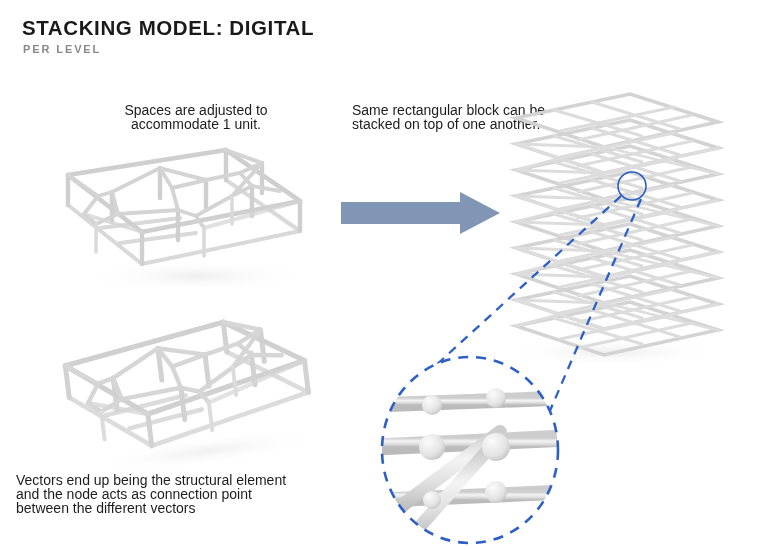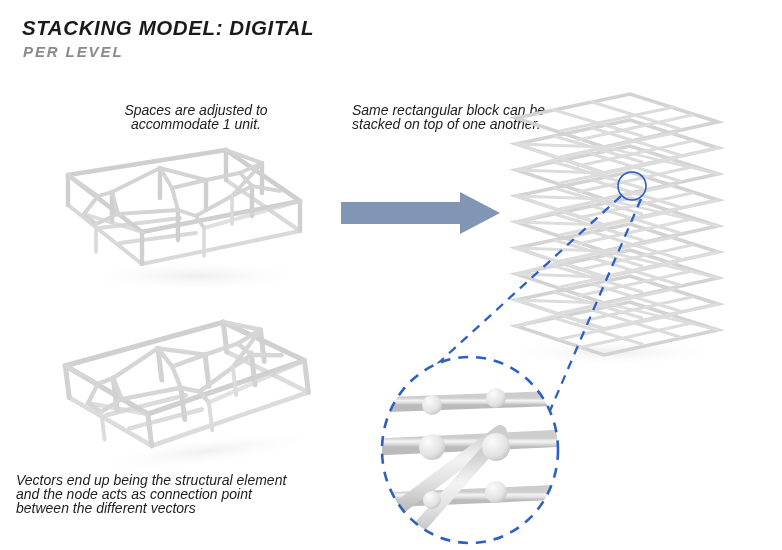--- a/index.html
+++ b/index.html
@@ -10,39 +10,38 @@
   body {
     font-family: "Liberation Sans", sans-serif;
     -webkit-font-smoothing: antialiased;
   }
   #slide {
     position: relative;
     width: 782px;
     height: 550px;
     background: #ffffff;
     overflow: hidden;
-    font-style: italic;
   }
 
   
   #title {
     position: absolute;
     left: 22px;
     top: 16px;
     font-size: 20.5px;
     font-weight: 700;
     letter-spacing: 0.6px;
     color: #1a1a1a;
     white-space: nowrap;
   }
   #subtitle {
     position: absolute;
     left: 23px;
     top: 43px;
-    font-size: 15px;
+    font-size: 11px;
     font-weight: 600;
     letter-spacing: 1.9px;
     color: #8a8a8a;
     white-space: nowrap;
   }
 
   
   .caption {
     position: absolute;
     font-size: 14px;

